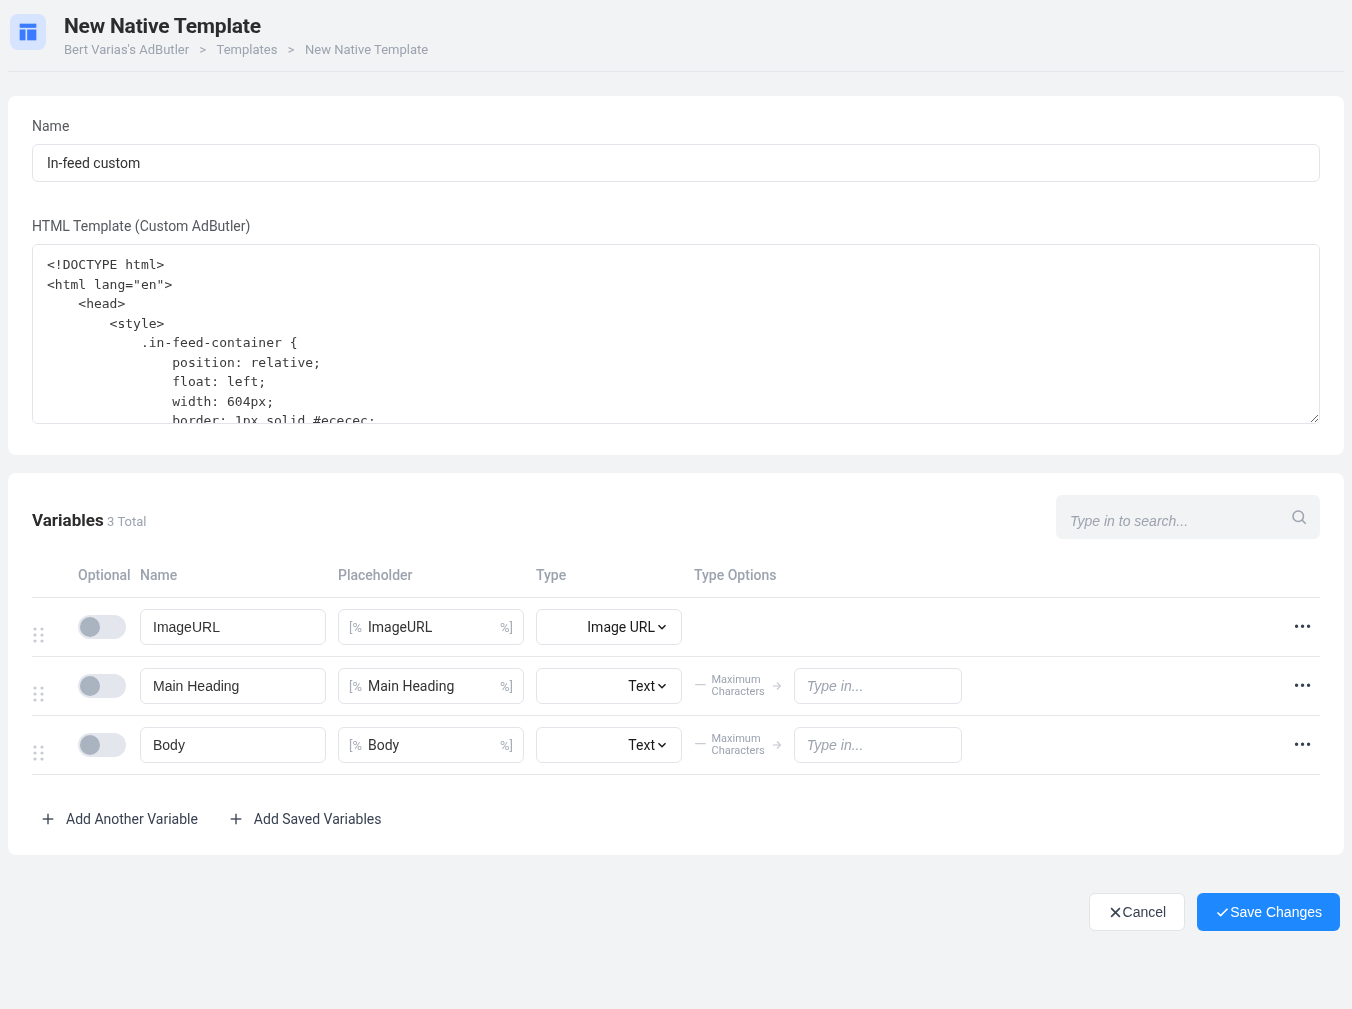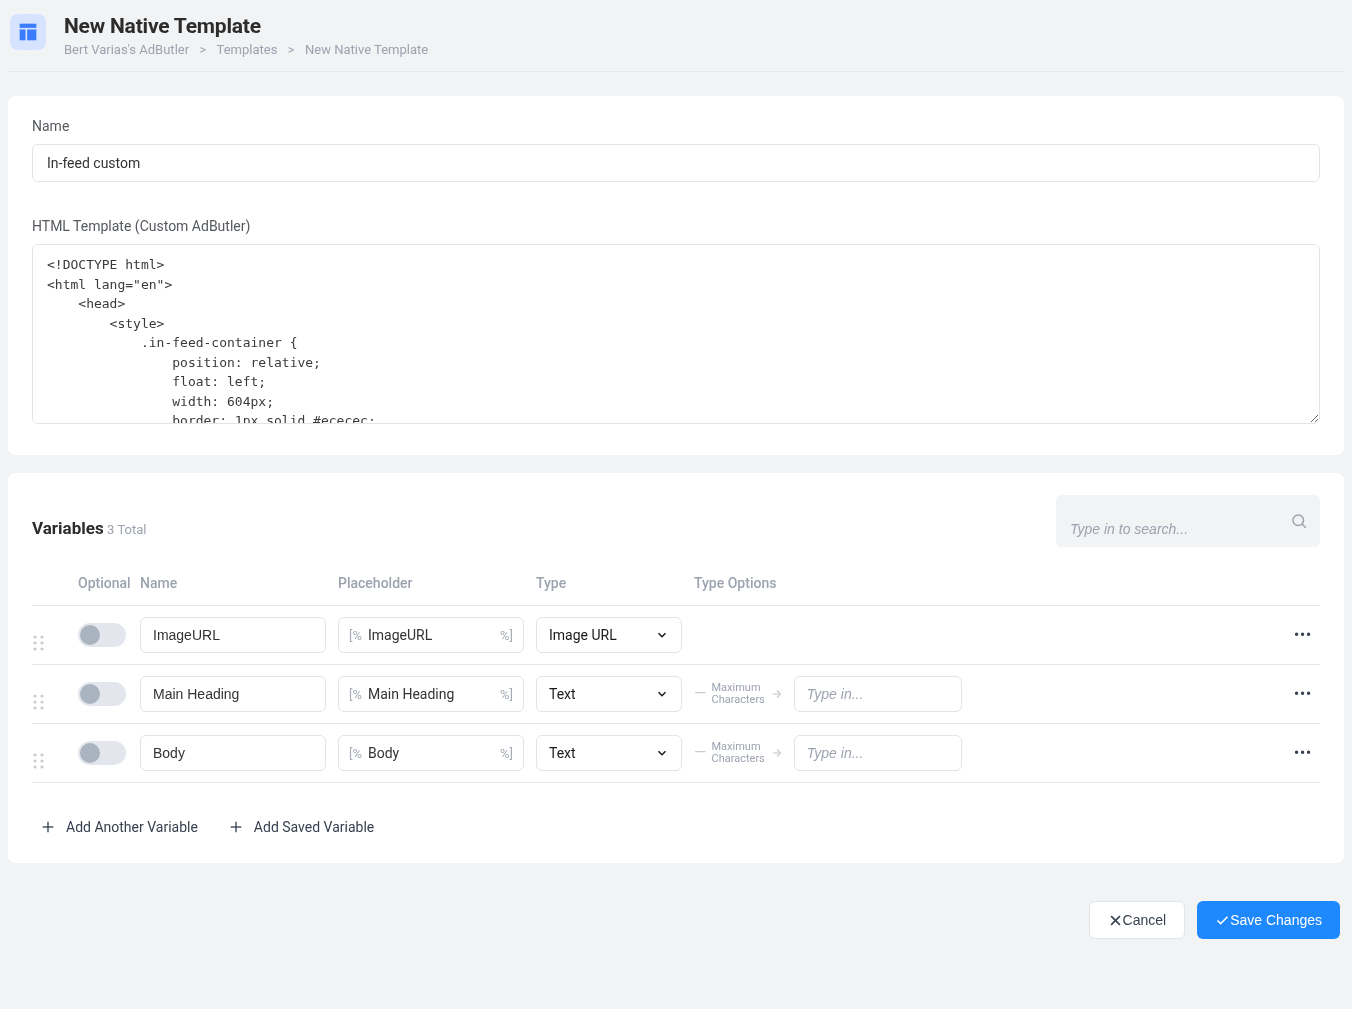--- a/index.html
+++ b/index.html
@@ -91,21 +91,21 @@
 }
 .search-wrap {
   position: relative;
   width: 264px;
 }
 .search-input {
   width: 100%;
   border: none;
   background: #f1f3f5;
   border-radius: 6px;
-  padding: 26px 40px 10px 14px;
+  padding: 18px 40px 10px 14px;
   font-size: 14px;
   font-style: italic;
   color: #6b7280;
 }
 .search-input::placeholder { color: #9ca3af; font-style: italic; }
 .search-icon {
   position: absolute;
   right: 12px;
   top: 50%;
   transform: translateY(-50%);
@@ -172,21 +172,21 @@
   border-radius: 6px;
   padding: 9px 10px;
   font-size: 14px;
   background: #fff;
 }
 .plc-brk { color: #a5acb6; font-size: 13px; }
 .plc-val { flex: 1; color: #333; padding: 0 6px; }
 .select-wrap {
   display: flex;
   align-items: center;
-  justify-content: space-between;
+  justify-content: flex-end;
   width: calc(100% - 12px);
   border: 1px solid #e1e4e8;
   border-radius: 6px;
   padding: 9px 12px;
   font-size: 14px;
   background: #fff;
   cursor: pointer;
 }
 .chev-down { color: #1a1a1a; }
 .typeopt-row {
@@ -491,21 +491,21 @@
       </span>
       <span>Add Another Variable</span>
     </div>
     <div class="add-btn">
       <span class="plus">
         <svg width="16" height="16" viewBox="0 0 24 24" fill="none" stroke="currentColor" stroke-width="2">
             <line x1="12" y1="4" x2="12" y2="20"></line>
             <line x1="4" y1="12" x2="20" y2="12"></line>
           </svg>
       </span>
-      <span>Add Saved Variable</span>
+      <span>Add Saved Variables</span>
     </div>
   </div>
 </div>
 
 <div class="footer">
   <button class="btn btn-cancel">
     <span>
       <svg width="15" height="15" viewBox="0 0 24 24" fill="none" stroke="currentColor" stroke-width="2.5">
           <line x1="5" y1="5" x2="19" y2="19"></line>
           <line x1="19" y1="5" x2="5" y2="19"></line>

